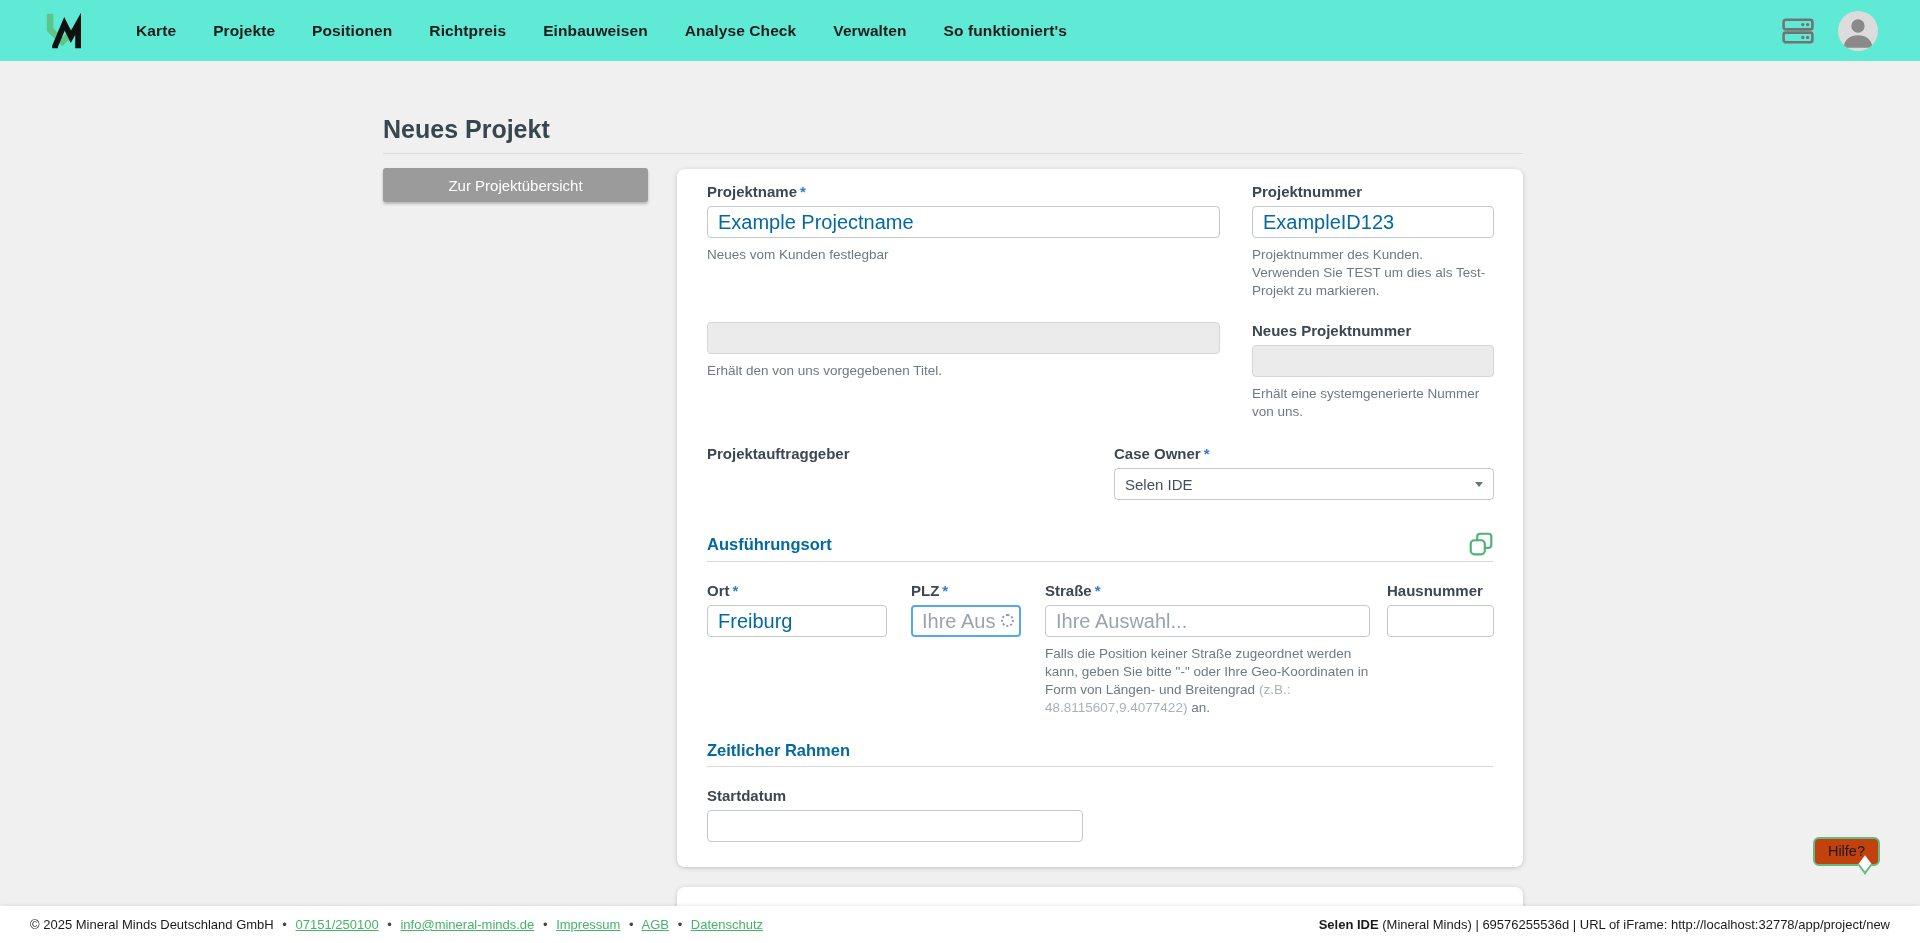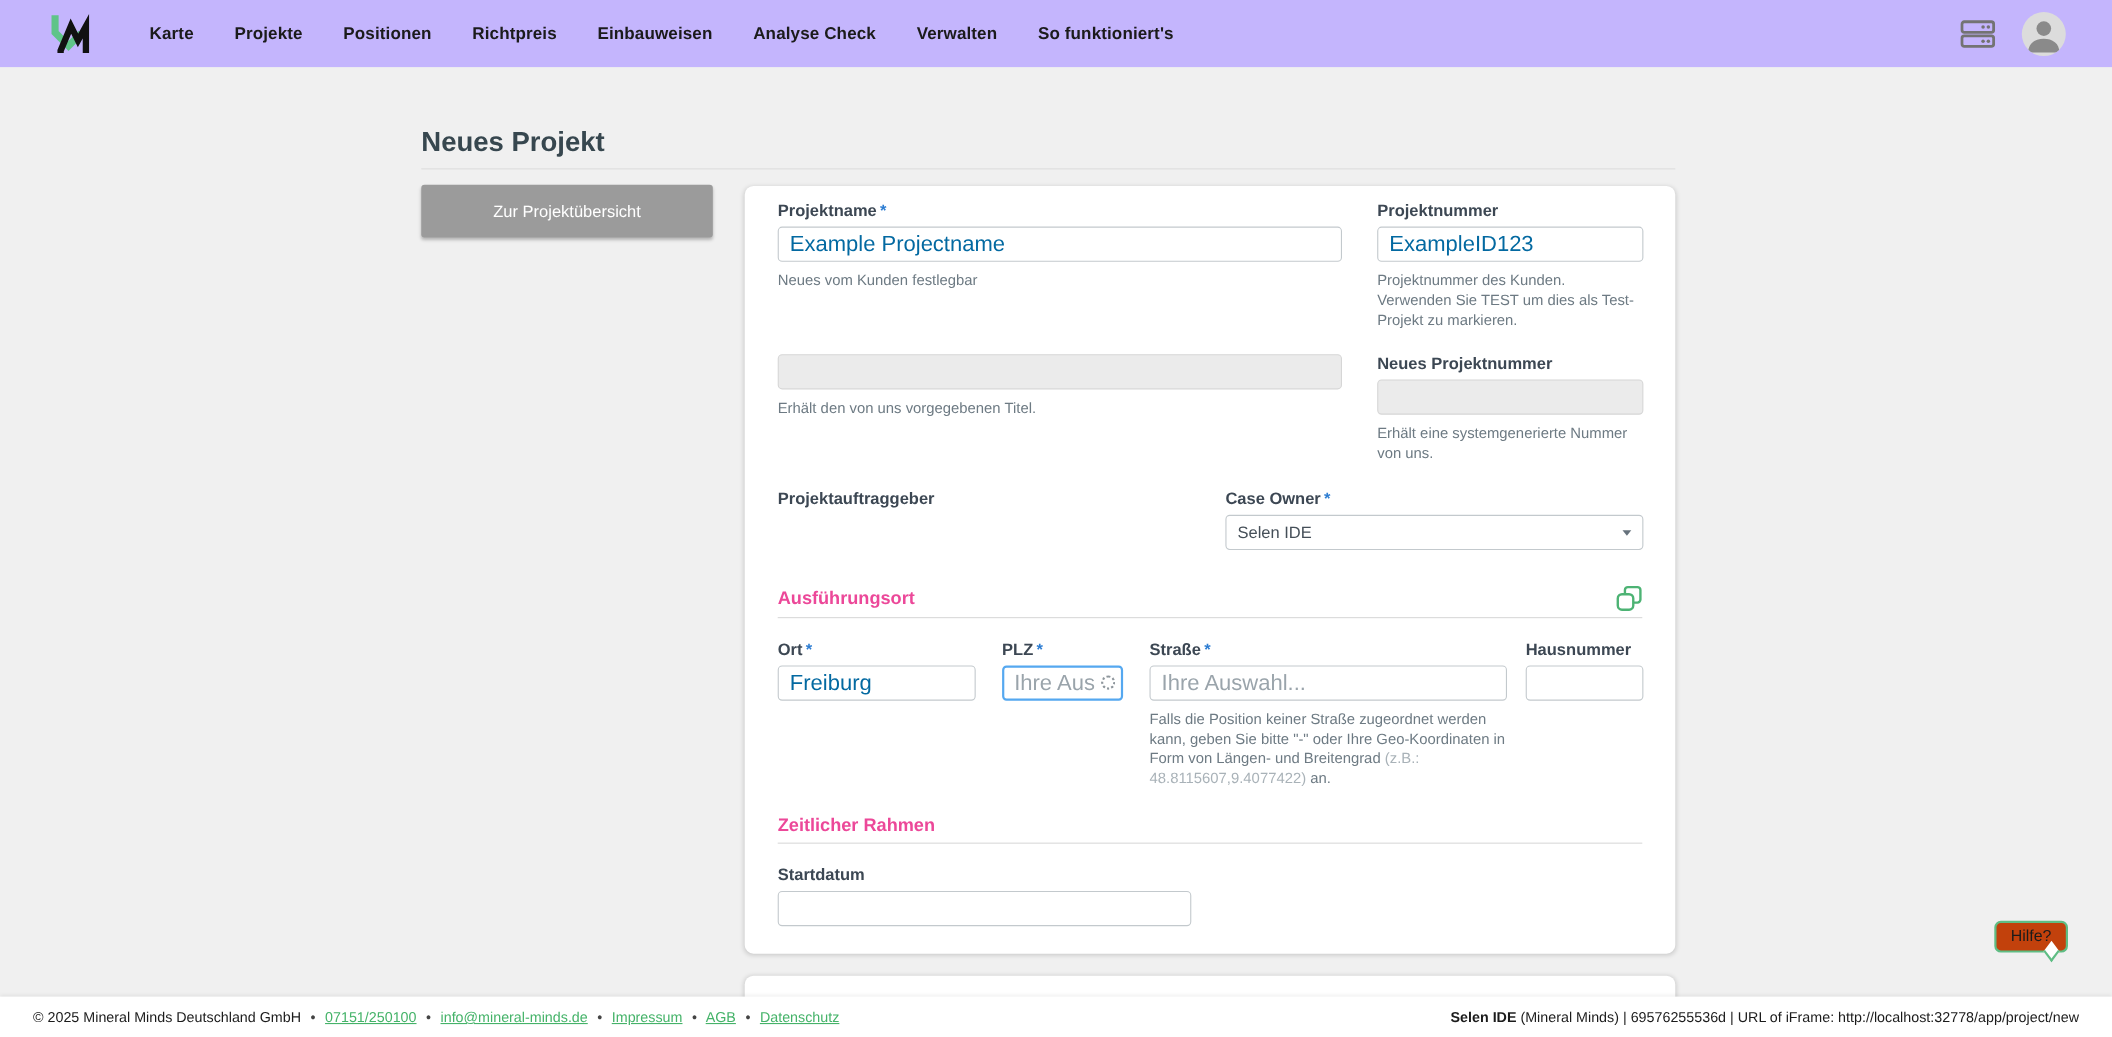--- a/index.html
+++ b/index.html
@@ -1,37 +1,37 @@
 <!DOCTYPE html>
 <html><head>
 <meta charset="utf-8">
 <style>
   * { margin:0; padding:0; box-sizing:border-box; }
   html,body { width:1920px; height:943px; overflow:hidden; background:#f0f0f0;
               font-family:"Liberation Sans", sans-serif; }
   .stage { position:absolute; inset:0; width:1920px; height:943px; }
 
   
-  .navbar { position:absolute; top:0; left:0; right:0; height:61px; background:#c4b5fd;
+  .navbar { position:absolute; top:0; left:0; right:0; height:61px; background:#5eead4;
             display:flex; align-items:center; z-index:5; }
   .logo { margin-left:40px; width:46px; height:46px; display:block; }
   .nav-links { display:flex; align-items:center; margin-left:50px; gap:37px; }
   .nav-item { font-size:15.5px; font-weight:700; color:#1b1b1b; text-decoration:none;
               cursor:pointer; letter-spacing:.1px; }
   .nav-right { margin-left:auto; margin-right:42px; display:flex; align-items:center; gap:22px; }
   .server-btn { width:34px; height:28px; display:flex; align-items:center; cursor:pointer; }
   .avatar { width:40px; height:40px; border-radius:50%; background:#dcdcdc; overflow:hidden;
             display:flex; align-items:flex-end; justify-content:center; cursor:pointer; }
 
   
   .page-title { position:absolute; left:383px; top:115px; font-size:25px; font-weight:700;
                 color:#37474f; }
   .title-divider { position:absolute; left:383px; top:153px; width:1140px; height:1px;
                    background:#dddddd; }
-  .back-btn { position:absolute; left:383px; top:168px; width:265px; height:48px;
+  .back-btn { position:absolute; left:383px; top:168px; width:265px; height:34px;
               background:#9b9b9b; color:#fff; font-size:15px; border:none; border-radius:3px;
               box-shadow:0 2px 3px rgba(0,0,0,.25); cursor:pointer;
               font-family:"Liberation Sans", sans-serif; }
 
   
   .card { position:absolute; left:677px; top:169px; width:846px; height:698px; background:#fff;
           border-radius:8px; box-shadow:0 1px 5px rgba(0,0,0,.18); }
   .card2 { position:absolute; left:677px; top:887px; width:846px; height:40px; background:#fff;
            border-radius:8px 8px 0 0; box-shadow:0 1px 5px rgba(0,0,0,.18); }
 
@@ -39,21 +39,21 @@
   .lbl { font-size:15px; font-weight:700; color:#3c4753; display:block; margin-bottom:6px; }
   .req { color:#2d7dd2; font-weight:700; margin-left:3px; }
   .inp { width:100%; height:32px; border:1px solid #c3c9cd; border-radius:4px; padding:0 10px;
          font-size:20px; color:#0369a1; background:#fff; outline:none;
          font-family:"Liberation Sans", sans-serif; }
   .inp::placeholder { color:#9aa4ab; }
   .inp:disabled, .inp.disabled { background:#ebebeb; border-color:#d6d6d6; }
   .inp.focused { border:2px solid #55a8f0; padding:0 24px 0 9px; }
   .hint { font-size:13.5px; color:#6d7a83; line-height:18px; margin-top:8px; }
   .hint .lite { color:#a9b2b8; }
-  .sec-title { font-size:16.5px; font-weight:700; color:#ec4899; }
+  .sec-title { font-size:16.5px; font-weight:700; color:#0369a1; }
   .divider { position:absolute; height:1px; background:#d9d9d9; }
 
   .select { display:flex; align-items:center; height:32px; border:1px solid #c3c9cd;
             border-radius:4px; padding:0 10px; font-size:15px; color:#454f58; cursor:pointer;
             background:#fff; }
   .caret { margin-left:auto; width:0; height:0; border-left:4.5px solid transparent;
            border-right:4.5px solid transparent; border-top:5.5px solid #66727c; }
 
   .inp-wrap { position:relative; }
   .spinner { position:absolute; right:7px; top:50%; margin-top:-7px; width:13px; height:13px;

